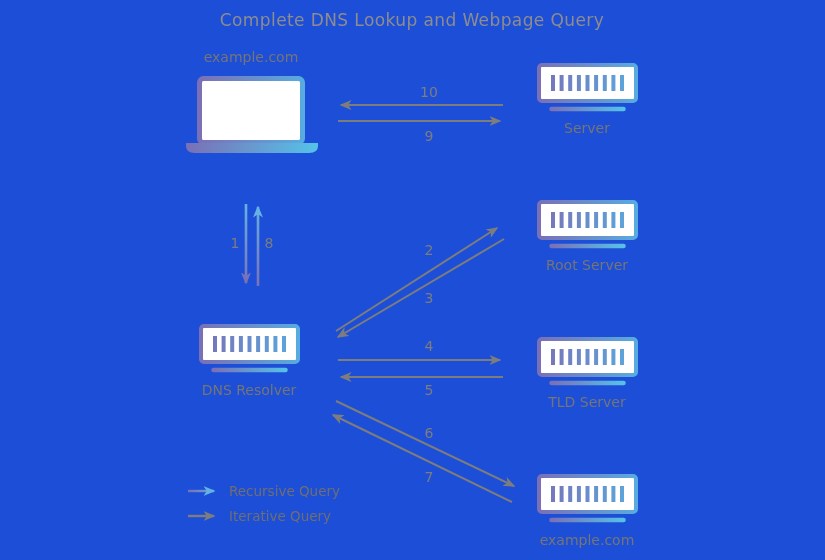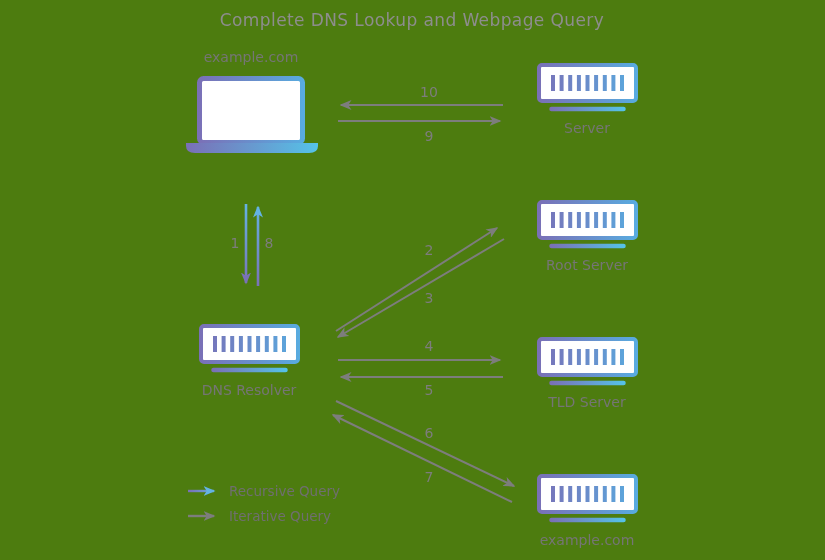--- a/index.html
+++ b/index.html
@@ -1,17 +1,17 @@
 <!DOCTYPE html>
 <html><head>
 <meta charset="utf-8">
 <style>
   html,body{margin:0;padding:0;}
   body{background:#efefef;font-family:"DejaVu Sans","Liberation Sans",sans-serif;}
-  .stage{position:relative;width:825px;height:560px;background:#4d7c0f;overflow:hidden;}
+  .stage{position:relative;width:825px;height:560px;background:#1d4ed8;overflow:hidden;}
   svg{display:block;}
   text{font-family:"DejaVu Sans","Liberation Sans",sans-serif;}
   .title-text{font-size:17px;fill:#8d8d8d;letter-spacing:0.4px;}
   .node-label{font-size:14px;fill:#757575;}
   .step-label{font-size:14px;fill:#7d7d7d;}
   .legend-label{font-size:13.5px;fill:#6f6f6f;}
   .gray-line{stroke:#7d7d7d;stroke-width:2;fill:none;}
 </style>
 </head>
 <body>

